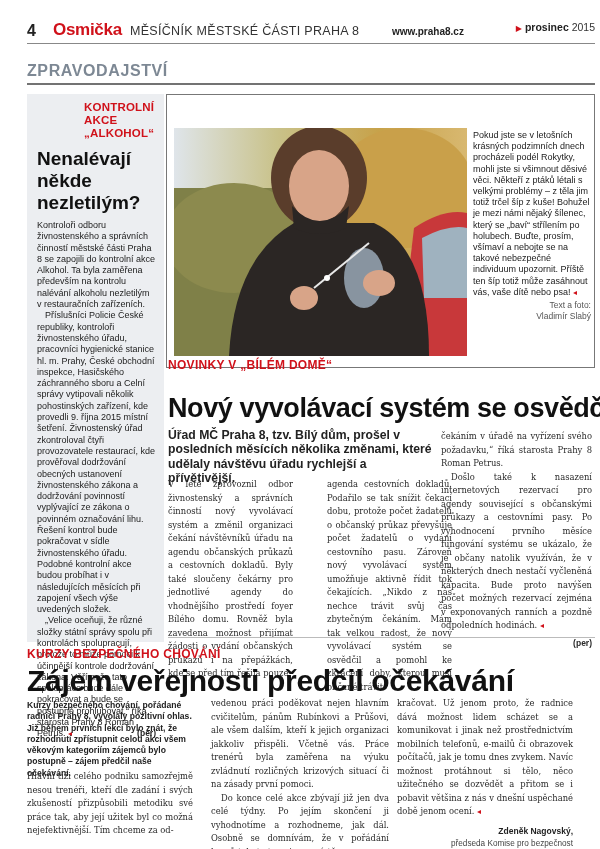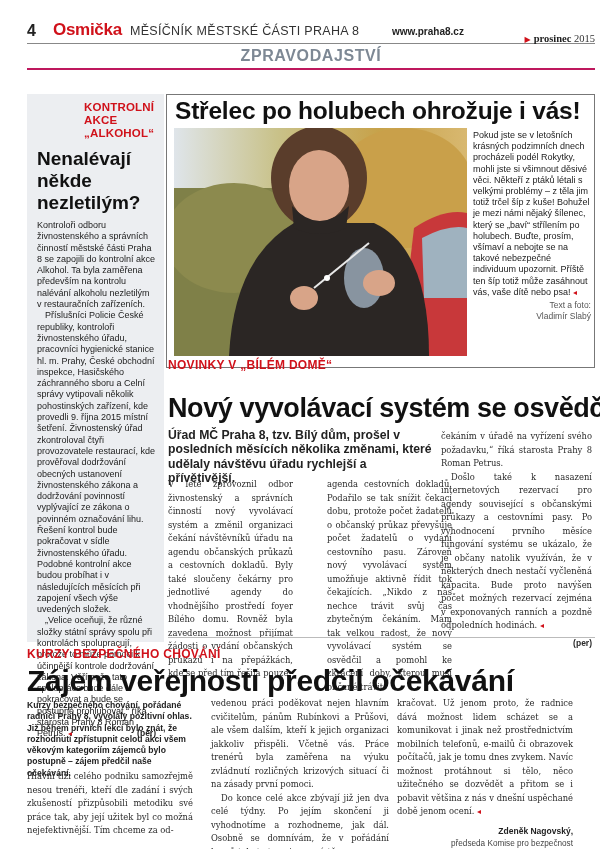--- a/index.html
+++ b/index.html
@@ -5,25 +5,25 @@
   * { box-sizing: border-box; margin: 0; padding: 0; }
   html, body { width: 600px; height: 849px; background: #ffffff; overflow: hidden; }
   body { position: relative; font-family: "DejaVu Sans", sans-serif; color: #1a1a1a; }
 
   
   .masthead { position: absolute; left: 27px; top: 20px; width: 568px; height: 24px; border-bottom: 1px solid #888; }
   .page-num { position: absolute; left: 0; top: 2px; font-family: "Liberation Sans", sans-serif; font-weight: bold; font-size: 16px; color: #222; }
   .brand { position: absolute; left: 26px; top: 0px; font-family: "Liberation Sans", sans-serif; font-weight: bold; font-size: 17px; color: #d0111a; letter-spacing: -0.3px; }
   .subtitle { position: absolute; left: 103px; top: 4px; font-family: "Liberation Sans", sans-serif; font-size: 12.5px; color: #333; letter-spacing: 0.3px; }
   .url { position: absolute; left: 365px; top: 6px; font-family: "Liberation Sans", sans-serif; font-weight: bold; font-size: 10px; color: #222; }
-  .issue { position: absolute; right: 0; top: 13px; font-family: Liberation Serif, serif; font-size: 10.5px; color: #333; }
+  .issue { position: absolute; right: 0; top: 1px; font-family: Liberation Sans, sans-serif; font-size: 10.5px; color: #333; }
   .issue .tri { color: #d0111a; font-size: 8px; margin-right: 3px; }
   .issue .month { font-weight: bold; color: #222; }
 
-  .section { position: absolute; left: 27px; top: 46px; width: 568px; height: 24px; border-bottom: 2px solid #be185d; text-align: center; }
+  .section { position: absolute; left: 27px; top: 61px; width: 568px; height: 24px; border-bottom: 2px solid #737373; }
   .section span { font-family: "Liberation Sans", sans-serif; font-weight: bold; font-size: 16px; color: #7d8894; letter-spacing: 0.6px; }
 
   
   .sidebar { position: absolute; left: 27px; top: 94px; width: 137px; height: 548px; background: #eceef1; padding: 7px 8px 0 10px; }
   .kicker { font-family: "Liberation Sans", sans-serif; font-weight: bold; color: #d0111a; font-size: 11.5px; line-height: 13px; }
   .sidebar .kicker { font-size: 11.5px; letter-spacing: 0.2px; margin-left: 47px; }
   .sidebar h2 { font-family: "Liberation Sans", sans-serif; font-weight: bold; font-size: 19px; line-height: 22px; margin-top: 8px; color: #111; }
   .sidebar .body { font-family: "Liberation Sans", sans-serif; font-size: 9px; line-height: 11.3px; margin-top: 6px; color: #222; }
   .sidebar .body p { text-indent: 0; }
   .sidebar .body p.ind { text-indent: 8px; }
@@ -78,21 +78,20 @@
   <div class="kicker">KONTROLNÍ AKCE „ALKOHOL“</div>
   <h2>Nenalévají někde nezletilým?</h2>
   <div class="body">
     <p>Kontroloři odboru živnostenského a správních činností městské části Praha 8 se zapojili do kontrolní akce Alkohol. Ta byla zaměřena především na kontrolu nalévání alkoholu nezletilým v restauračních zařízeních.</p>
     <p class="ind">Příslušníci Policie České republiky, kontroloři živnostenského úřadu, pracovníci hygienické stanice hl. m. Prahy, České obchodní inspekce, Hasičského záchranného sboru a Celní správy vytipovali několik pohostinských zařízení, kde provedli 9. října 2015 místní šetření. Živnostenský úřad zkontroloval čtyři provozovatele restaurací, kde prověřoval dodržování obecných ustanovení živnostenského zákona a dodržování povinností vyplývající ze zákona o povinném označování lihu. Řešení kontrol bude pokračovat v sídle živnostenského úřadu. Podobné kontrolní akce budou probíhat i v následujících měsících při zapojení všech výše uvedených složek.</p>
     <p class="ind"><span>„Velice oceňuji, že různé složky státní správy spolu při kontrolách spolupracují, protože to může pomoci k účinnější kontrole dodržování zákona. Věřím, že tato spolupráce bude dále pokračovat a bude se postupně prohlubovat,“ říká starosta Prahy 8 Roman Petrus.</span> <span class="end-mark">◂</span> <span class="per">(per)</span></p>
   </div>
 </div>
 
 <div class="story1">
-  <h1>Střelec po holubech ohrožuje i vás!</h1>
   <div class="photo">
     <svg width="293" height="228" viewBox="0 0 293 228">
       <defs>
         <linearGradient id="bg" x1="0" y1="0" x2="1" y2="0">
           <stop offset="0" stop-color="#dfe5ea"></stop>
           <stop offset="0.35" stop-color="#c9c28a"></stop>
           <stop offset="0.7" stop-color="#c7a24a"></stop>
           <stop offset="1" stop-color="#d8b870"></stop>
         </linearGradient>
       </defs>

